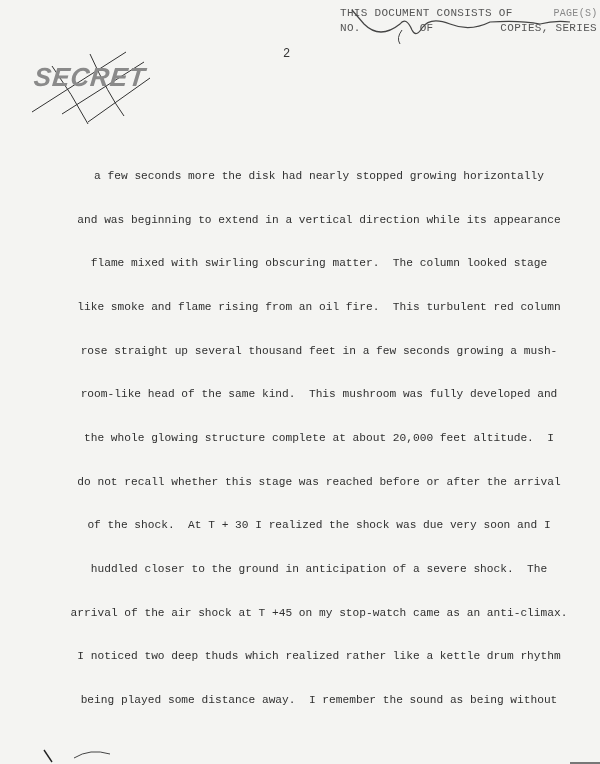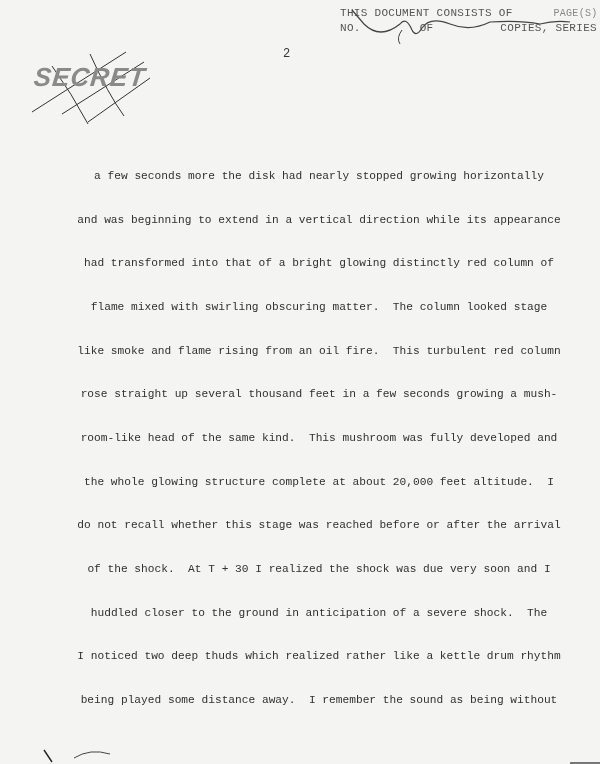--- a/index.html
+++ b/index.html
@@ -68,29 +68,29 @@
     <line x1="60" y1="78" x2="122" y2="34" stroke="#333" stroke-width="1"></line>
     <path d="M24 22 Q44 50 60 80" stroke="#333" stroke-width="1" fill="none"></path>
     <path d="M62 10 Q80 50 96 72" stroke="#333" stroke-width="1" fill="none"></path>
   </svg>
   <div class="secret-stamp">SECRET</div>
 
   <div class="body-text">
     <div>
       <span class="line">a few seconds more the disk had nearly stopped growing horizontally</span>
       <span class="line">and was beginning to extend in a vertical direction while its appearance</span>
-      <span class="line">had transformed into that of a bright glowing distinctly red column of</span>
       <span class="line">flame mixed with swirling obscuring matter.  The column looked stage</span>
       <span class="line">like smoke and flame rising from an oil fire.  This turbulent red column</span>
       <span class="line">rose straight up several thousand feet in a few seconds growing a mush-</span>
       <span class="line">room-like head of the same kind.  This mushroom was fully developed and</span>
       <span class="line">the whole glowing structure complete at about 20,000 feet altitude.  I</span>
       <span class="line">do not recall whether this stage was reached before or after the arrival</span>
       <span class="line">of the shock.  At T + 30 I realized the shock was due very soon and I</span>
       <span class="line">huddled closer to the ground in anticipation of a severe shock.  The</span>
+      <span class="line">arrival of the air shock at T +45 on my stop-watch came as an anti-climax.</span>
       <span class="line">I noticed two deep thuds which realized rather like a kettle drum rhythm</span>
       <span class="line">being played some distance away.  I remember the sound as being without</span>
       
       
       
     </div>
     
     
     
     

